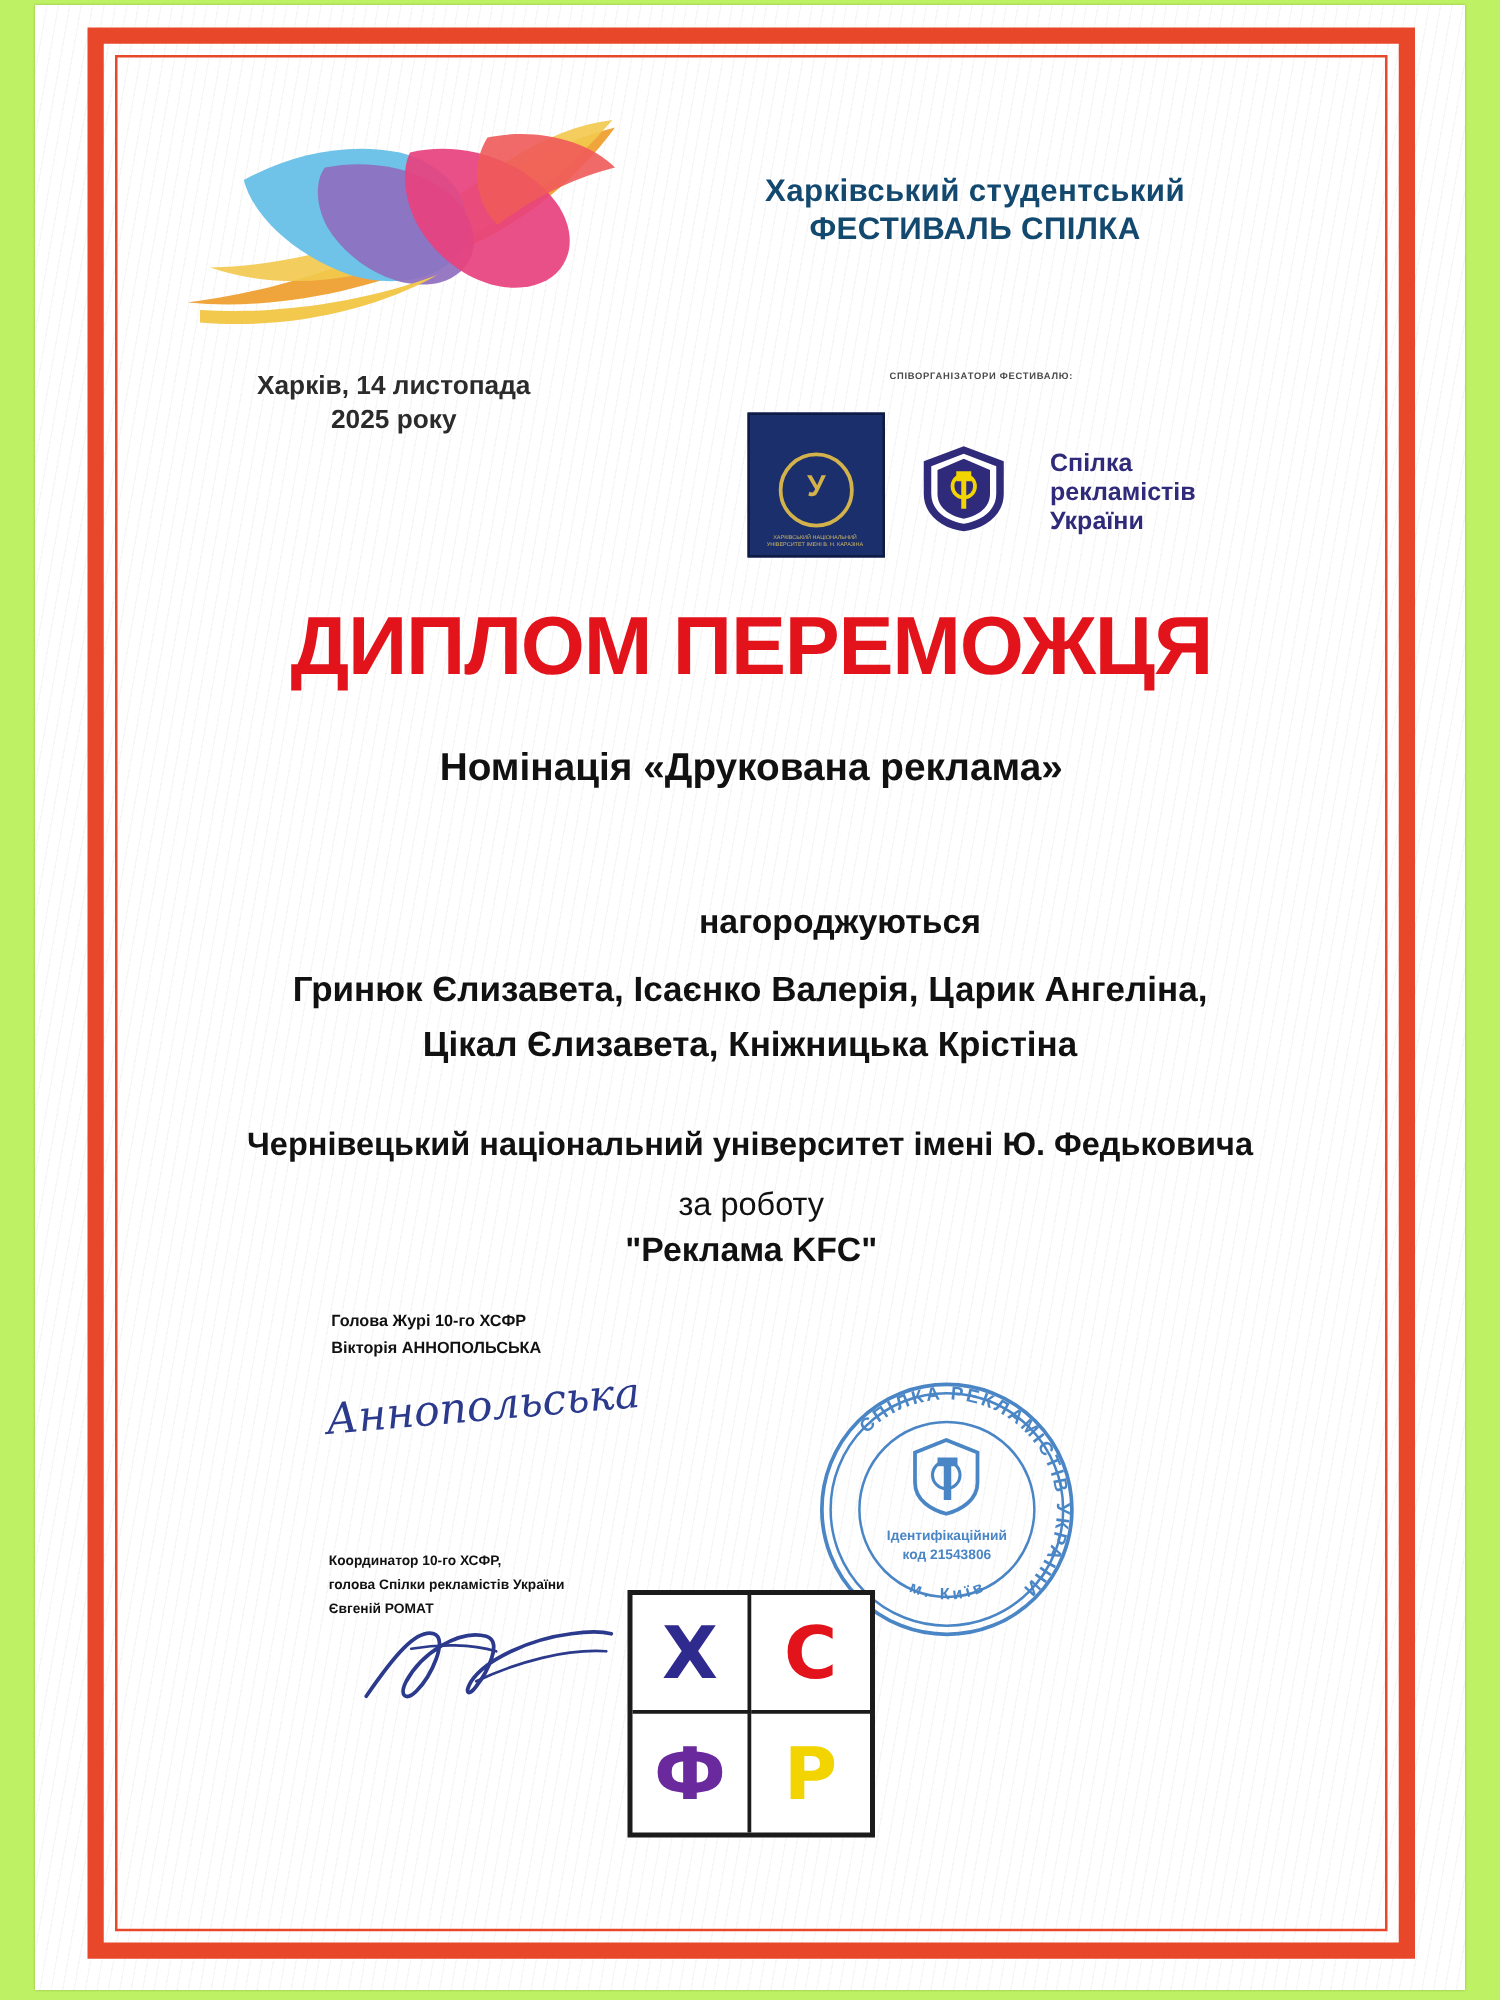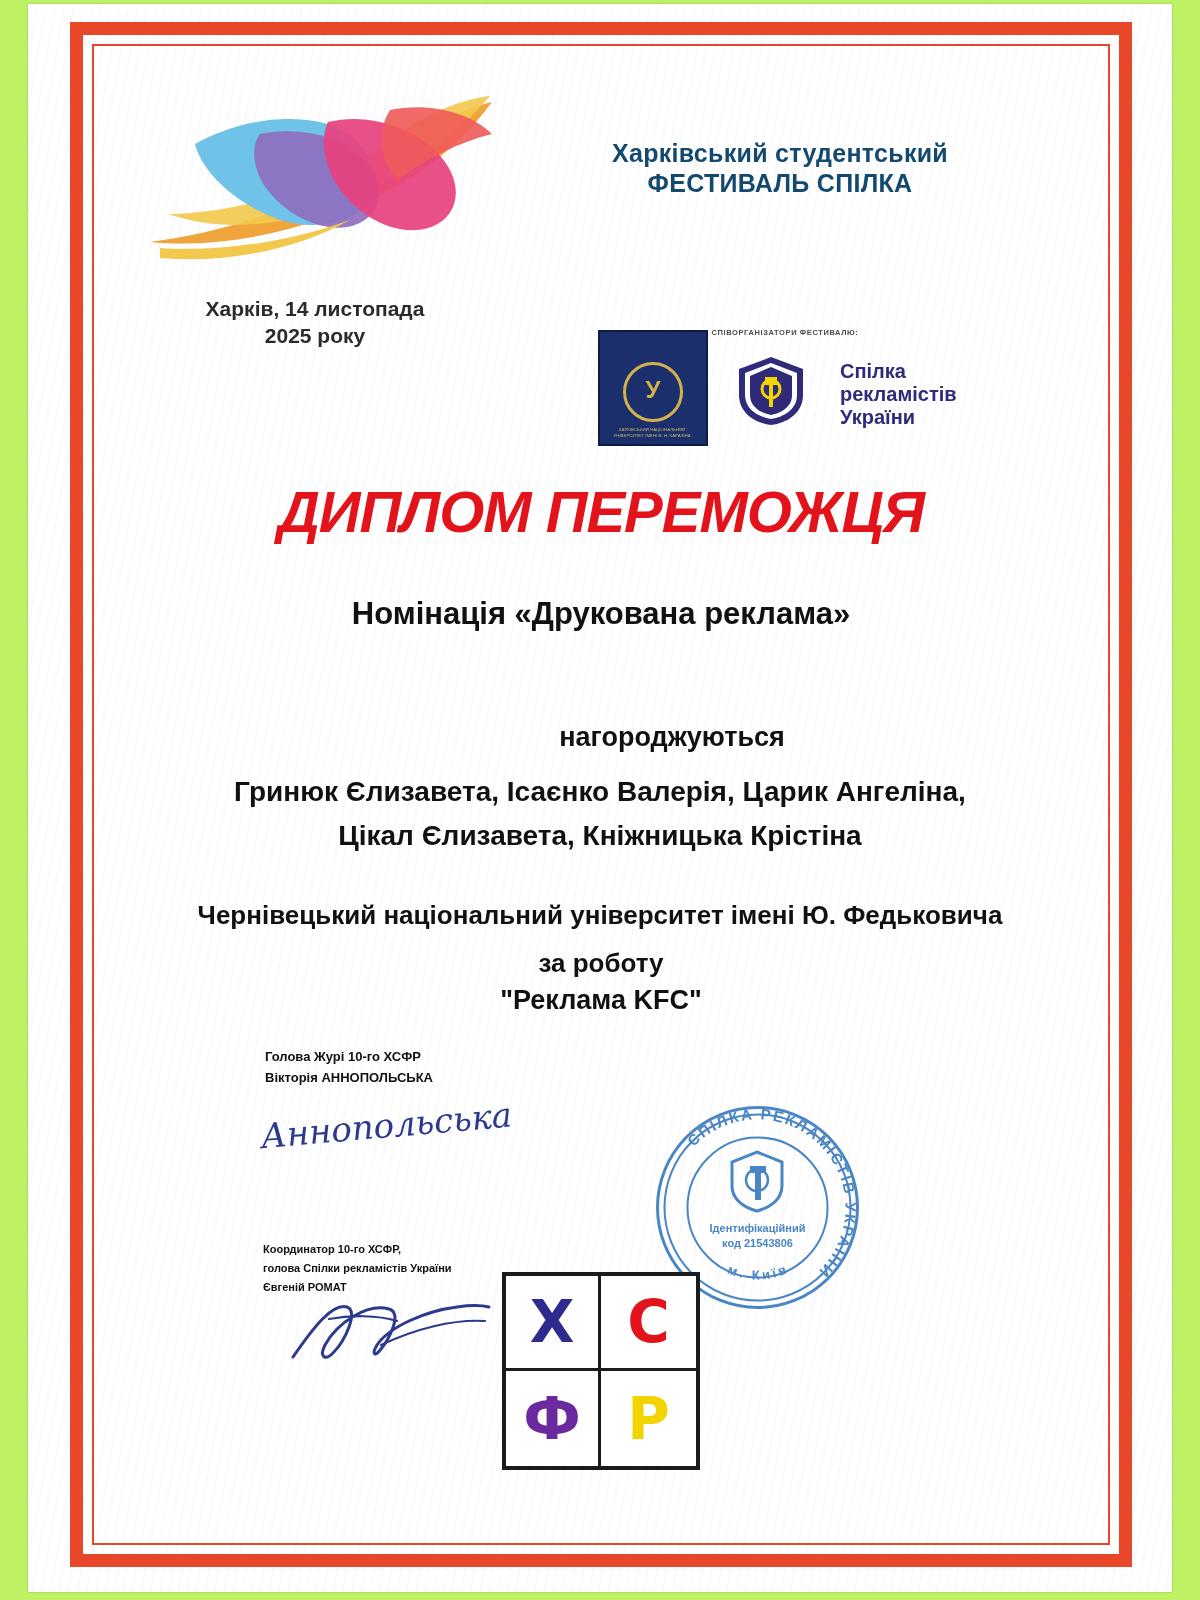--- a/index.html
+++ b/index.html
@@ -95,21 +95,20 @@
   .coorg-label {
     position: absolute;
     left: 620px;
     top: 296px;
     width: 330px;
     text-align: center;
     color: #4a4a4a;
     font-size: 7.5px;
     letter-spacing: 0.6px;
     font-weight: bold;
-    margin-top: 32px;
   }
   .emblem-box {
     position: absolute;
     left: 598px;
     top: 330px;
     width: 106px;
     height: 112px;
     background: #1a2f6b;
     border: 2px solid #0d1b45;
   }
@@ -158,23 +157,22 @@
 
   
   .diploma {
     position: absolute;
     left: 92px;
     top: 478px;
     width: 1018px;
     text-align: center;
     color: #e3131c;
     font-weight: bold;
-    font-size: 58px;
+    font-size: 66px;
     letter-spacing: -1px;
-    font-style: italic;
   }
   .nomination {
     position: absolute;
     left: 92px;
     top: 596px;
     width: 1018px;
     text-align: center;
     color: #111;
     font-weight: bold;
     font-size: 31px;
@@ -220,21 +218,21 @@
     font-weight: bold;
     font-size: 26px;
   }
   .for-work {
     position: absolute;
     left: 92px;
     top: 948px;
     width: 1018px;
     text-align: center;
     color: #111;
-    font-weight: bold;
+    font-weight: normal;
     font-size: 26px;
   }
   .work-title {
     position: absolute;
     left: 92px;
     top: 985px;
     width: 1018px;
     text-align: center;
     color: #111;
     font-weight: bold;

